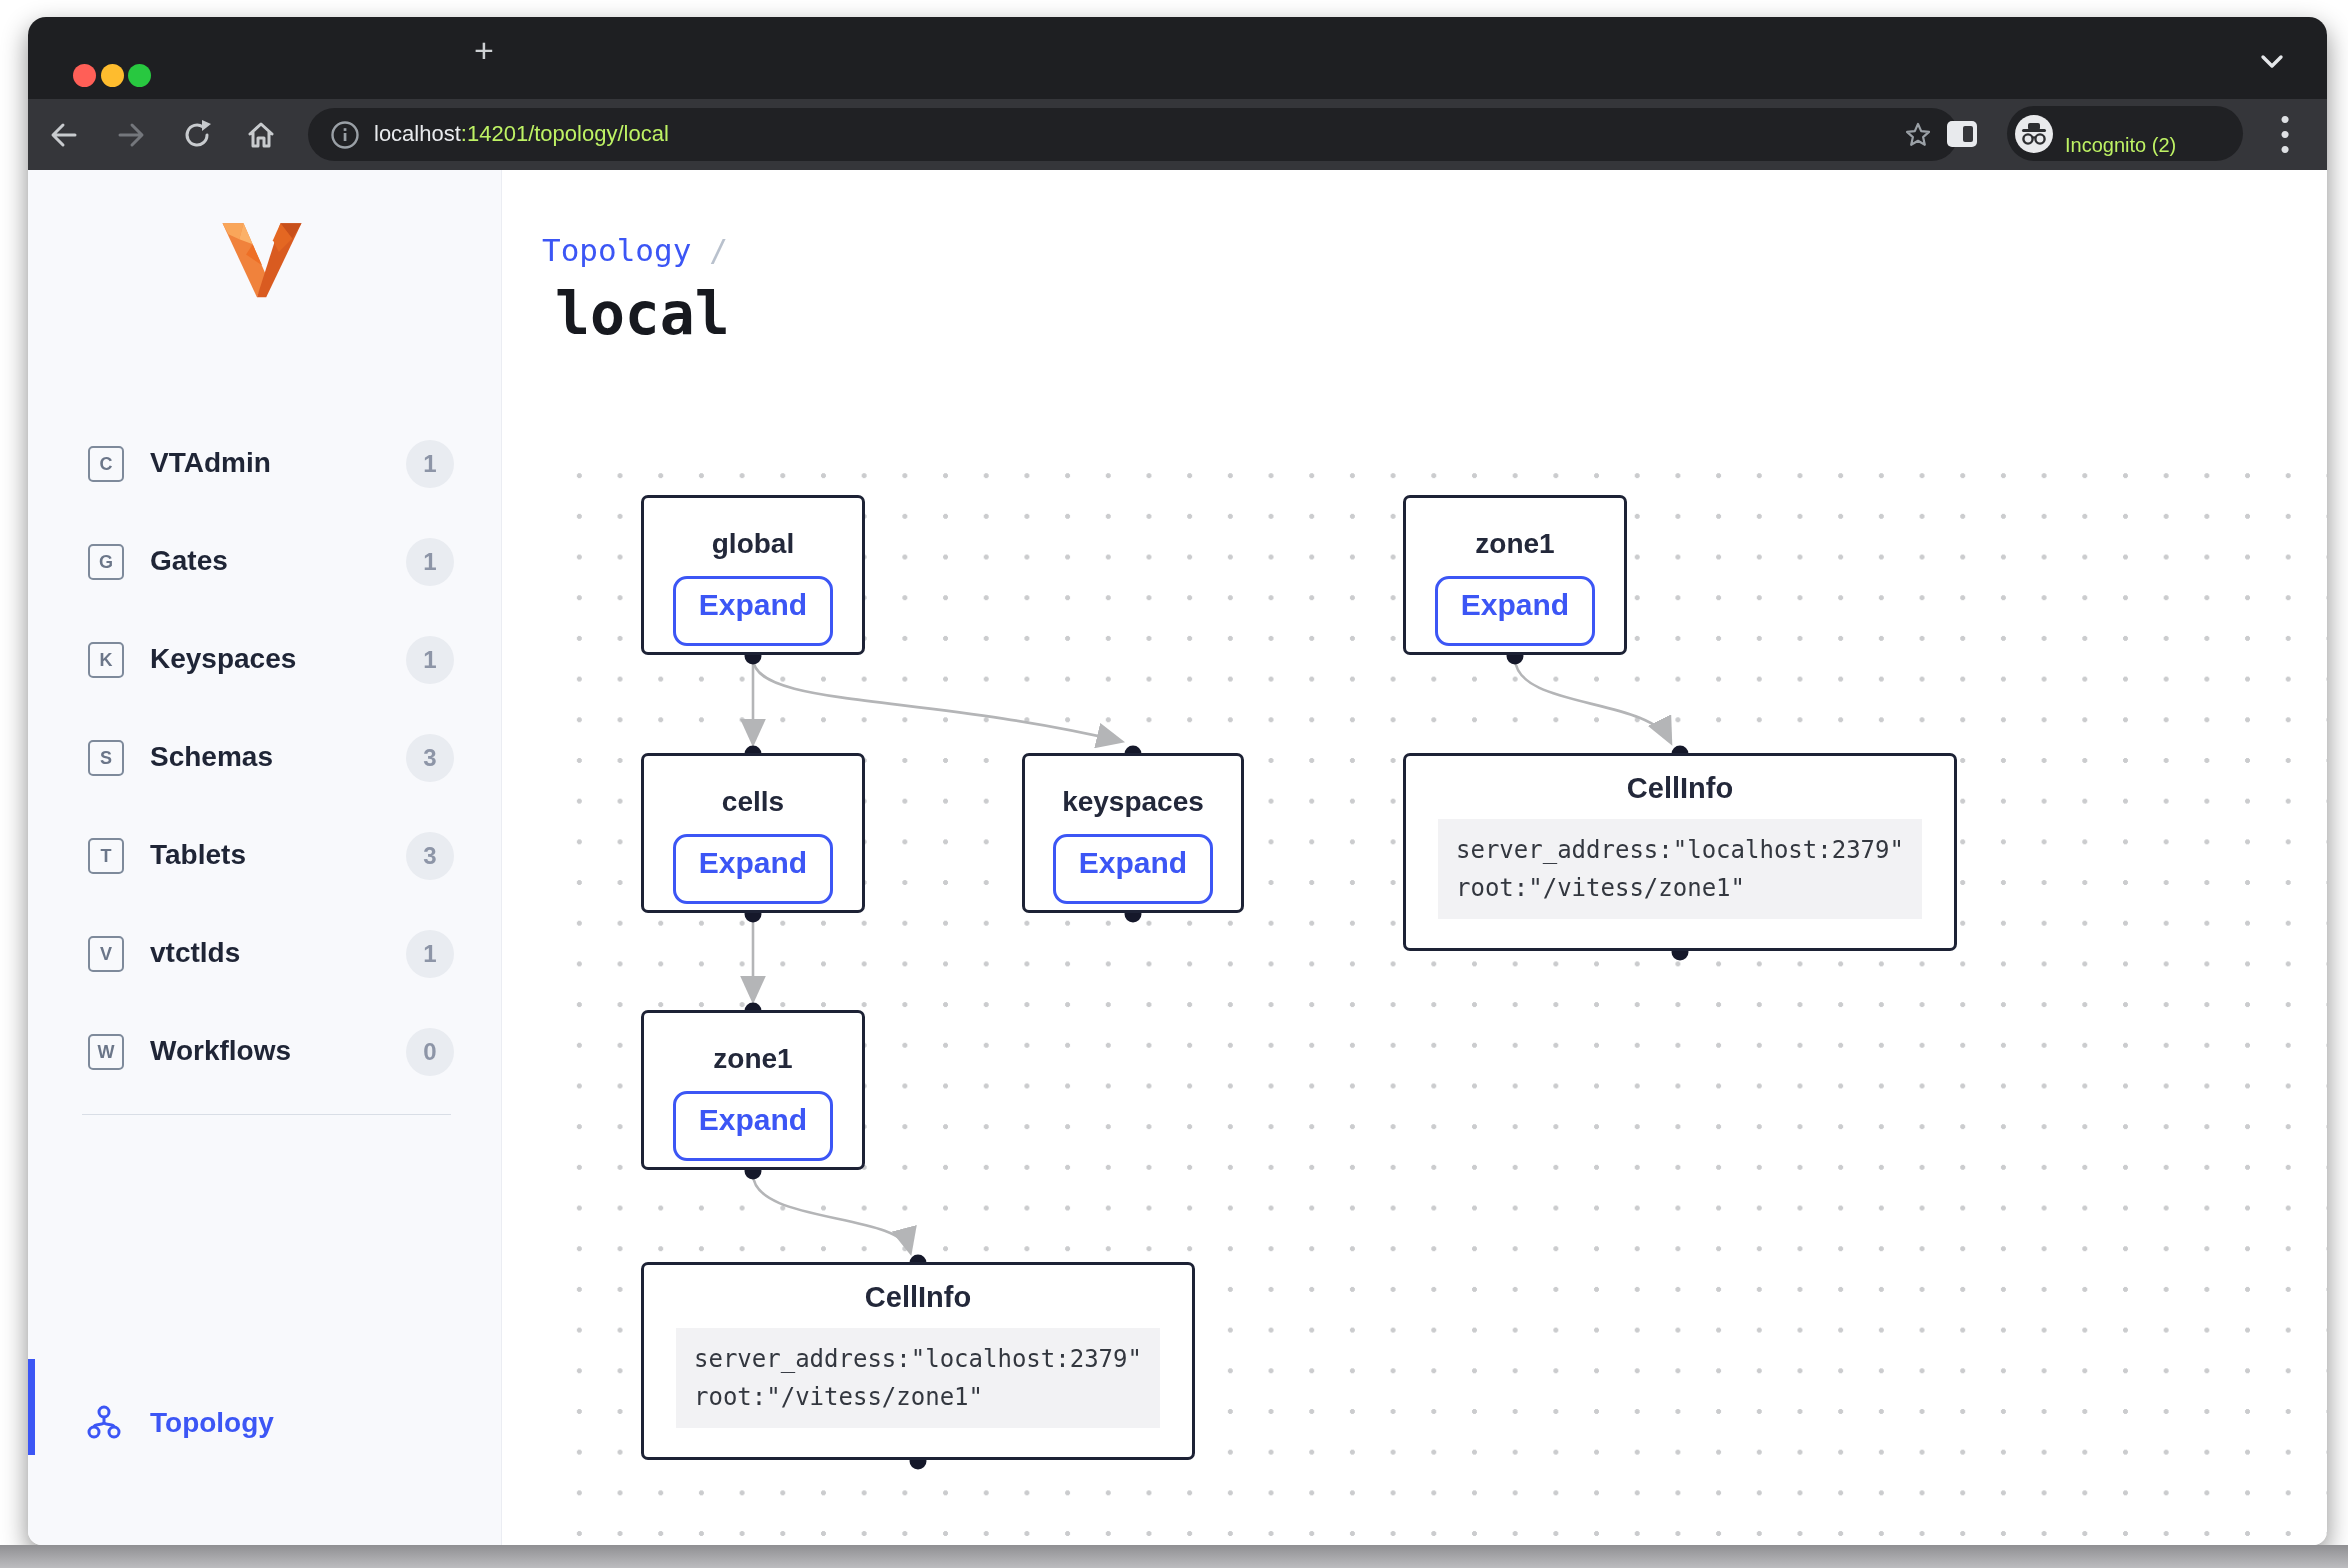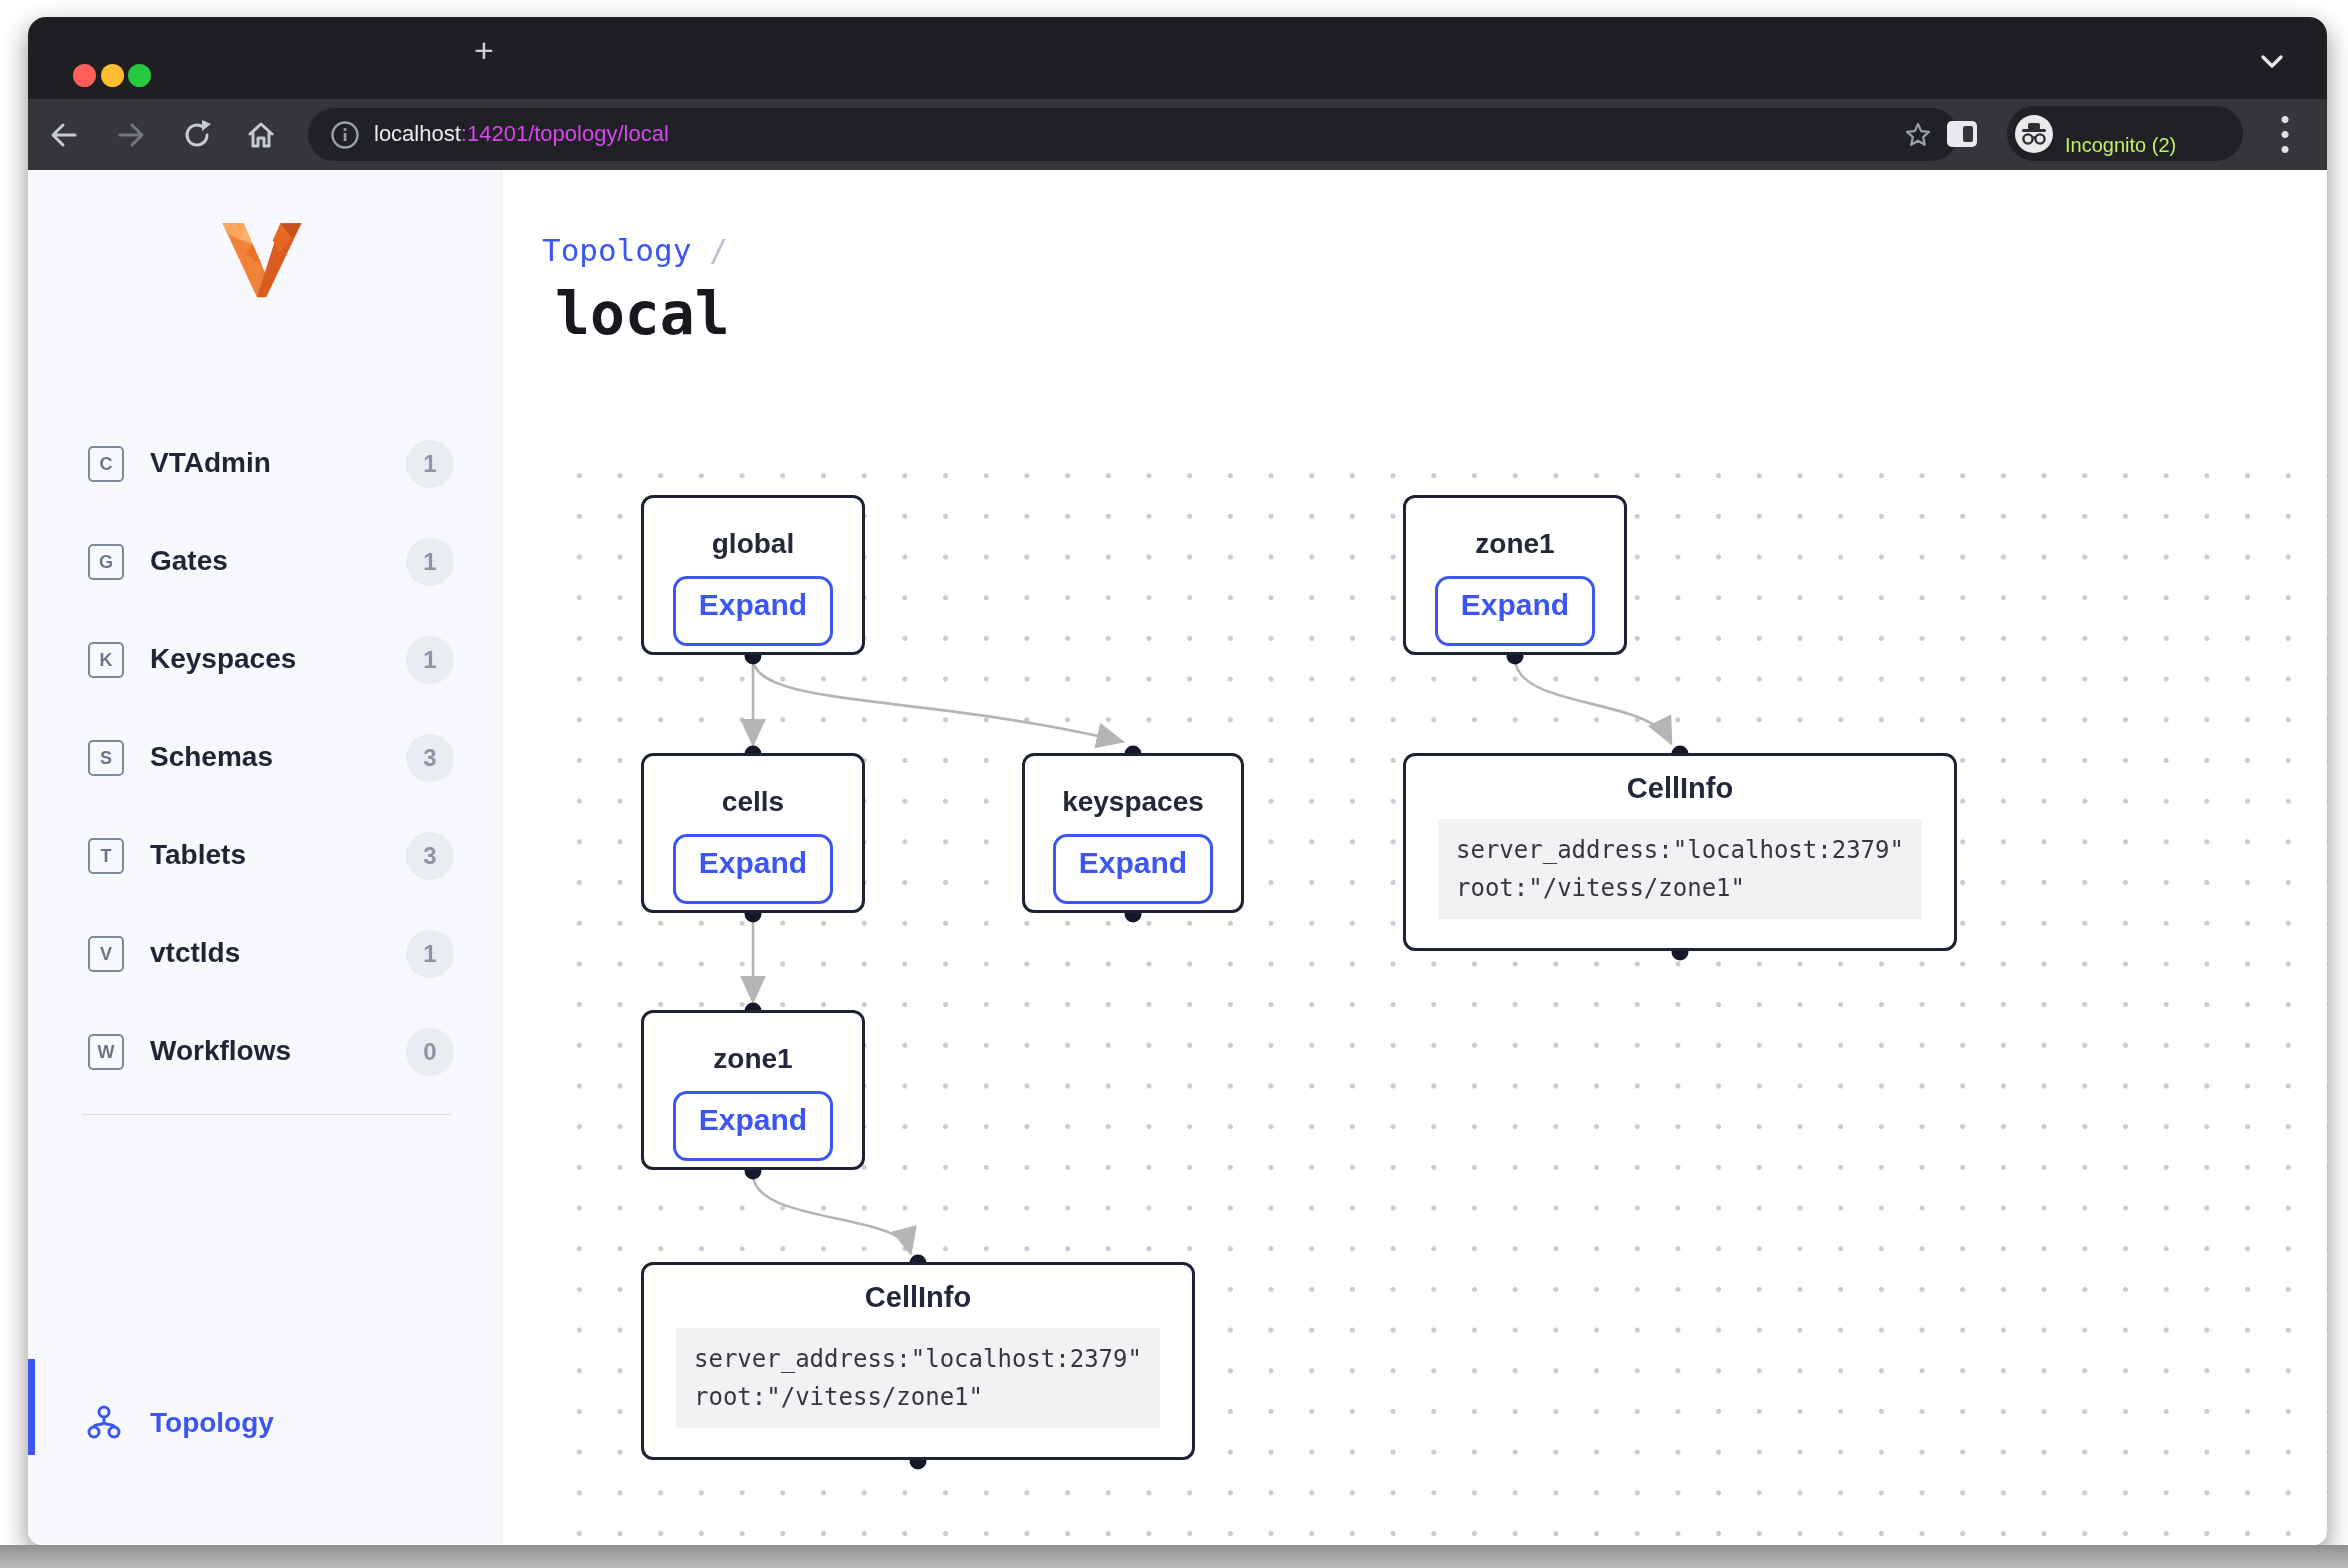--- a/index.html
+++ b/index.html
@@ -23,21 +23,21 @@
   #tab-close { position:absolute; right:28px; top:16px; font-size:24px; color:#c4c7cb; }
   #newtab { position:absolute; left:446px; top:14px; font-size:34px; font-weight:300; color:#cdd0d3; }
   #strip-chevron { position:absolute; right:40px; top:36px; }
 
   
   #toolbar { position:absolute; left:0; top:82px; width:100%; height:71px; background:#35363a; }
   .navbtn { position:absolute; top:19px; width:34px; height:34px; }
   #omnibox { position:absolute; left:280px; top:9px; width:1650px; height:53px;
              border-radius:27px; background:#202124; }
   #url { position:absolute; left:66px; top:13px; font-size:22px; color:#e8eaed; white-space:nowrap; }
-  #url .path { color:#d946ef; }
+  #url .path { color:#bef264; }
   #star { position:absolute; right:26px; top:13px; }
   #sidepanel { position:absolute; left:1918px; top:21px; }
   #incog { position:absolute; left:1979px; top:7px; width:236px; height:55px; border-radius:28px;
            background:#202124; display:flex; align-items:center; }
   #incog-circ { width:38px; height:38px; border-radius:50%; background:#e9eaec; margin-left:8px;
                 position:relative; }
   #incog-label { color:#bef264; font-size:20px; margin-left:12px; white-space:nowrap;margin-top:24px; }
   #kebab { position:absolute; left:2244px; top:13px; color:#dfe1e4; font-size:26px; letter-spacing:0; line-height:15px; text-align:center; width:26px; }
 
   
@@ -64,21 +64,21 @@
   #crumbs { position:absolute; left:40px; top:62px; font-family:"DejaVu Sans Mono", monospace;
             font-size:31px; color:#3c56f5; }
   #crumbs .sep { color:#b9c1cd; margin-left:18px; }
   #page-title { position:absolute; left:53px; top:110px; font-family:"DejaVu Sans Mono", monospace;
                 font-size:58px; font-weight:bold; color:#17191f; }
   #canvas { position:absolute; left:40px; top:290px; right:0; bottom:0;
             background-image:radial-gradient(circle, #cbccce 2.2px, rgba(0,0,0,0) 2.8px);
             background-size:40.7px 40.7px; background-position:17px 36px; }
   #edges { position:absolute; left:0; top:0; width:1825px; height:1375px; pointer-events:none; }
 
-  .node { position:absolute; background:#fff; border:3px solid #1d2235; border-radius:12px; text-align:center; }
+  .node { position:absolute; background:#fff; border:3px solid #1d2235; border-radius:7px; text-align:center; }
   .node-title { font-size:28px; font-weight:700; color:#23283a; margin-top:30px; }
   .node--info .node-title { margin-top:16px; font-size:29px; }
   .expand-btn { display:inline-block; margin-top:16px; width:160px; height:70px; border:3px solid #3c56f5;
                 border-radius:14px; background:#fff; color:#3c56f5; font-size:30px; font-weight:700;
                 line-height:52px; }
   .code { margin:14px 32px 0 32px; background:#f2f2f4; text-align:left;
           padding:12px 18px; font-family:"DejaVu Sans Mono", monospace; font-size:24px;
           line-height:38px; color:#33373f; white-space:nowrap; }
 </style>
 </head>

